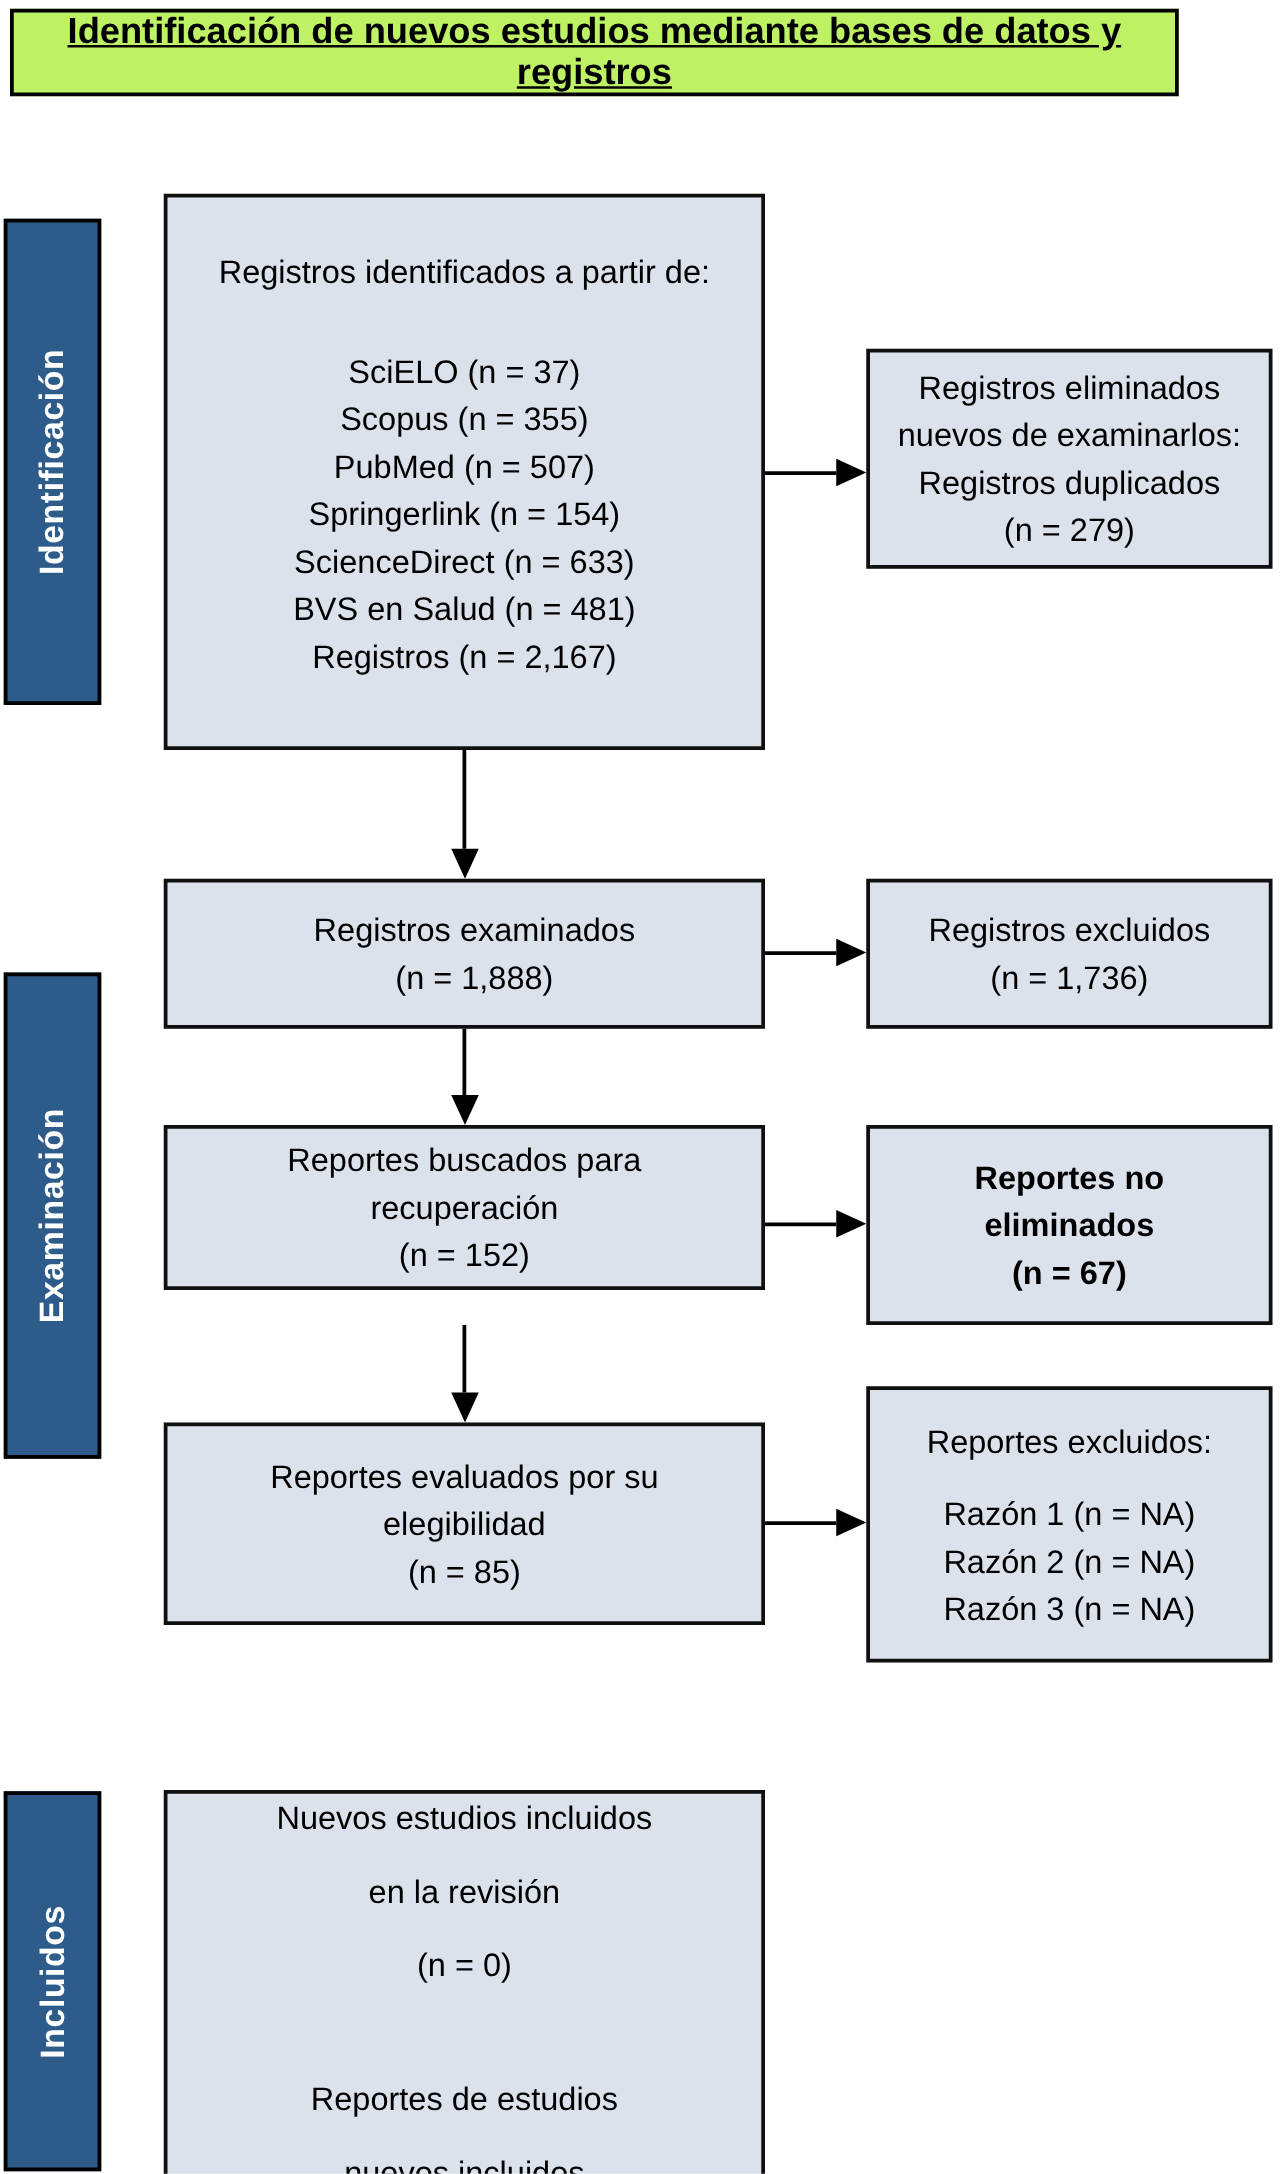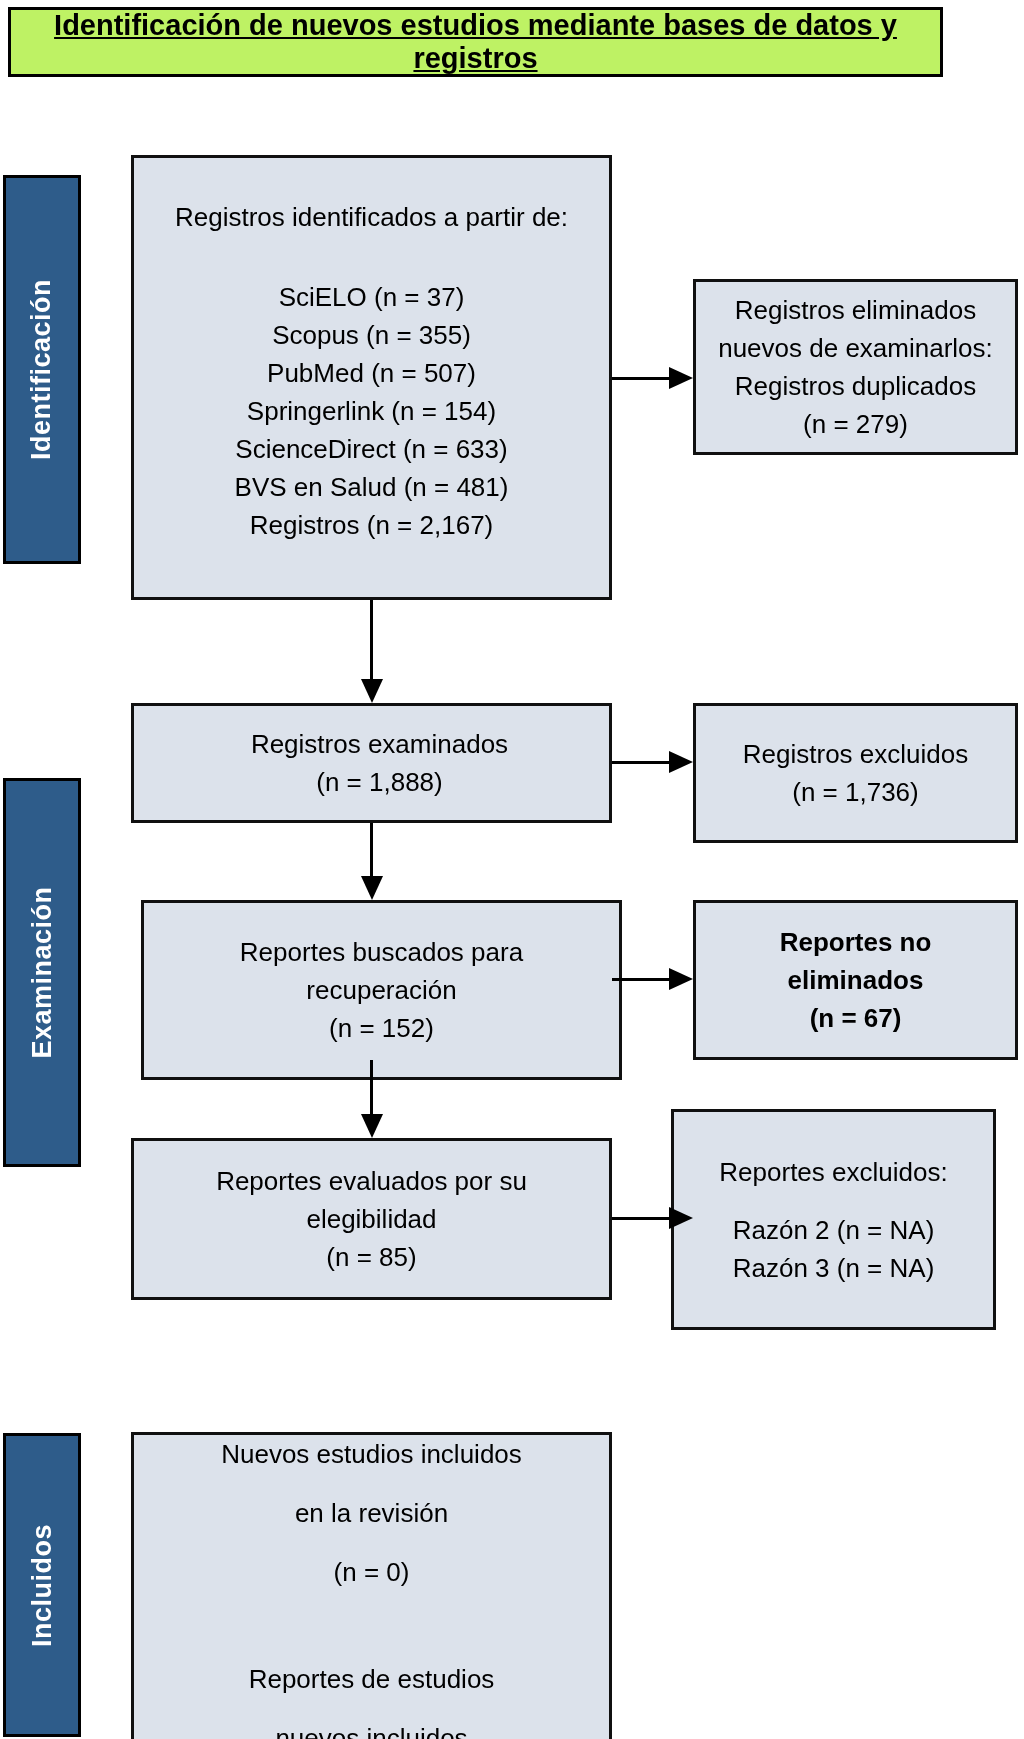--- a/index.html
+++ b/index.html
@@ -100,21 +100,21 @@
     <div class="line">ScienceDirect (n = 633)</div>
     <div class="line">BVS en Salud (n = 481)</div>
     <div class="line">Registros (n = 2,167)</div>
   </div>
 
   <div class="box centered" style="left:131px; top:703px; width:481px; height:120px;padding-left:16px;">
     <div class="line">Registros examinados</div>
     <div class="line">(n = 1,888)</div>
   </div>
 
-  <div class="box centered" style="left:131px; top:900px; width:481px; height:180px;margin-left:10px;">
+  <div class="box centered" style="left:131px; top:900px; width:481px; height:132px;">
     <div class="line">Reportes buscados para</div>
     <div class="line">recuperación</div>
     <div class="line">(n = 152)</div>
   </div>
 
   <div class="box centered" style="left:131px; top:1138px; width:481px; height:162px;">
     <div class="line">Reportes evaluados por su</div>
     <div class="line">elegibilidad</div>
     <div class="line">(n = 85)</div>
   </div>
@@ -129,34 +129,35 @@
     <div class="line">(n = 0)</div>
   </div>
 
   <div class="box centered" style="left:693px; top:279px; width:325px; height:176px;">
     <div class="line">Registros eliminados</div>
     <div class="line">nuevos de examinarlos:</div>
     <div class="line">Registros duplicados</div>
     <div class="line">(n = 279)</div>
   </div>
 
-  <div class="box centered" style="left:693px; top:703px; width:325px; height:140px;">
+  <div class="box centered" style="left:693px; top:703px; width:325px; height:120px;">
     <div class="line">Registros excluidos</div>
     <div class="line">(n = 1,736)</div>
   </div>
 
   <div class="box centered" style="left:693px; top:900px; width:325px; height:160px;font-weight:bold;">
     <div class="line">Reportes no</div>
     <div class="line">eliminados</div>
     <div class="line">(n = 67)</div>
   </div>
 
-  <div class="box centered" style="left:671px; top:1109px; width:325px; height:221px;">
+  <div class="box centered" style="left:693px; top:1109px; width:325px; height:221px;">
     <div class="line">Reportes excluidos:</div>
     <div class="spacer-sm"></div>
+    <div class="line">Razón 1 (n = NA)</div>
     <div class="line">Razón 2 (n = NA)</div>
     <div class="line">Razón 3 (n = NA)</div>
   </div>
 
   <div>
     <div class="arrow-part vline" style="left:370px; top:600px; height:79px;"></div>
     <div class="arrow-part head-down" style="left:361px; top:679px;"></div>
   </div>
   <div>
     <div class="arrow-part vline" style="left:370px; top:823px; height:53px;"></div>

